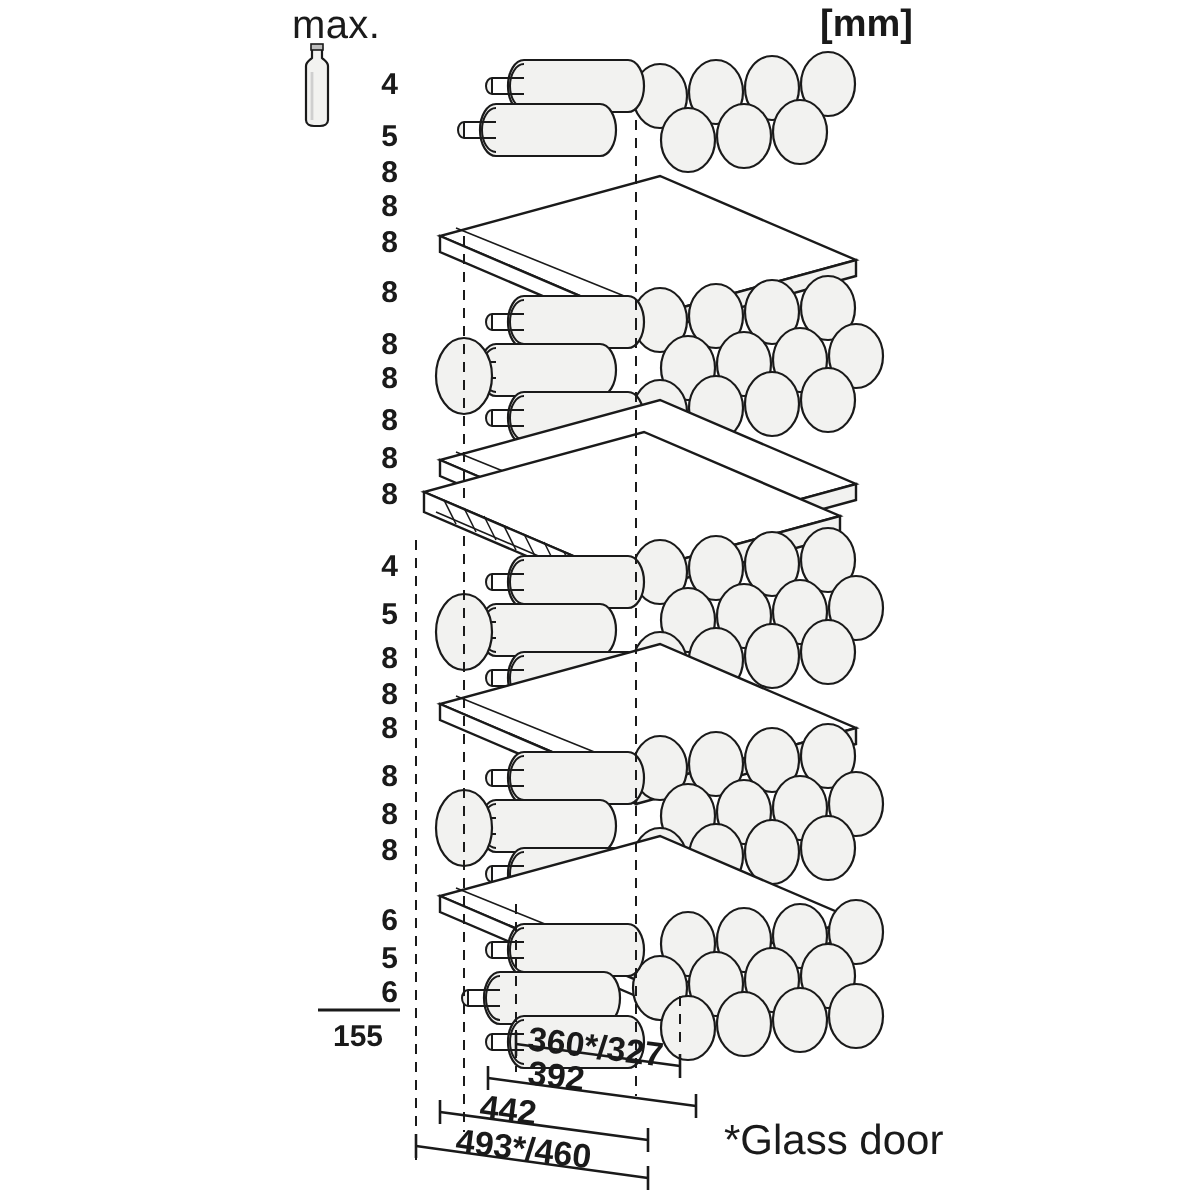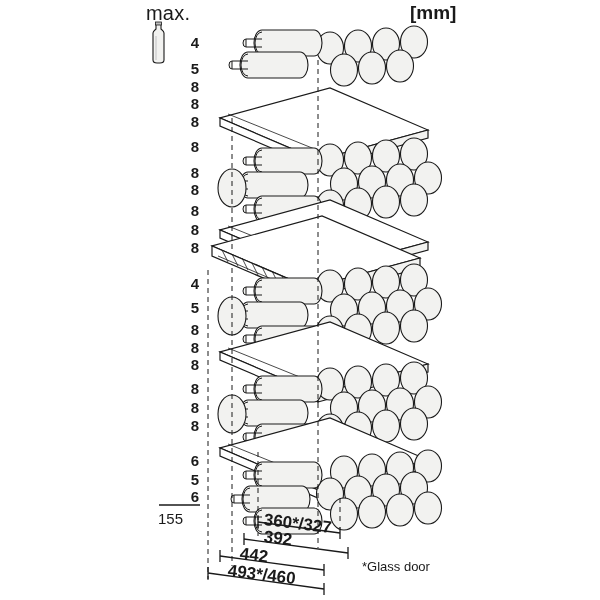--- a/index.html
+++ b/index.html
@@ -42,31 +42,31 @@
     font-weight: 400;
   }
   .num {
     font-size: 15px;
     font-weight: 700;
     text-align: right;
     width: 26px;
   }
   .num-total {
     font-size: 15px;
-    font-weight: 400;
-    text-align: left;
+    font-weight: 700;
+    text-align: center;
     width: 42px;
   }
   .dim {
     font-size: 17px;
     font-weight: 700;
     transform-origin: 0 50%;
   }
   .footnote {
-    font-size: 13px;
+    font-size: 21px;
     font-weight: 400;
   }
 </style>
 </head>
 <body>
 
 <div id="stage">
 
   <svg class="diagram" viewBox="0 0 600 600">
     <defs>

